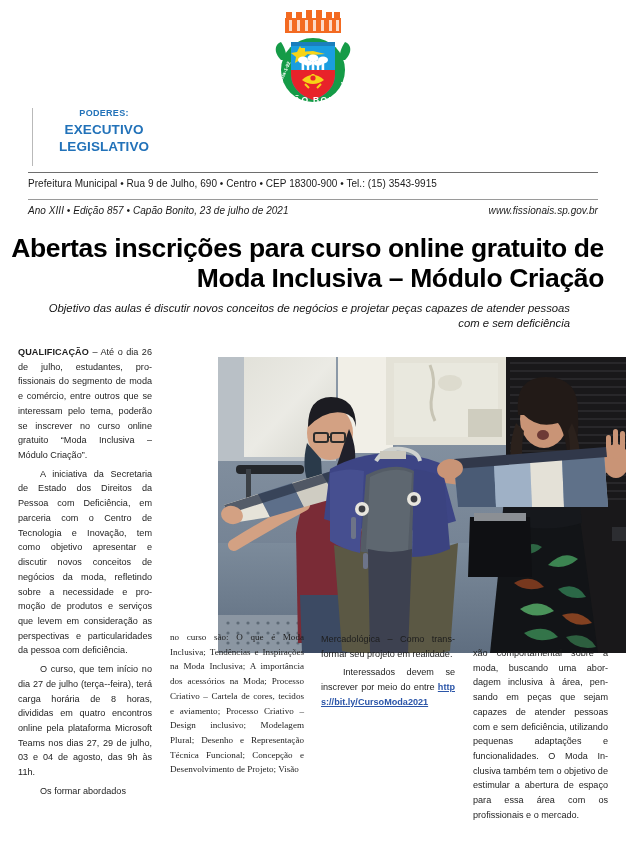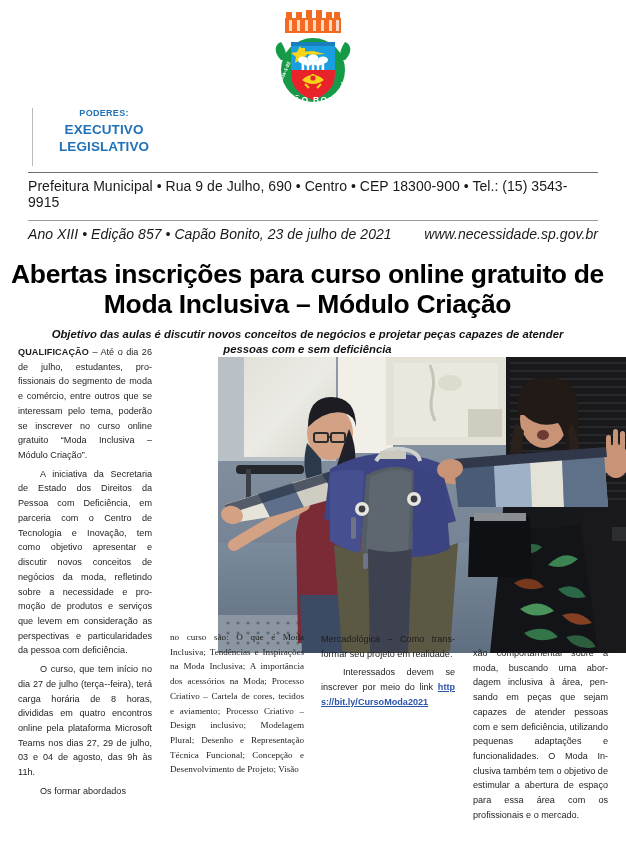--- a/index.html
+++ b/index.html
@@ -110,50 +110,49 @@
     margin: 6px 14px 0 14px;
   }
   .rule.thin {
     border-top: 1px solid #9a9a9a;
   }
 
   .infoline {
     margin: 0 14px;
     padding: 5px 0 4px 0;
     font-family: "Liberation Sans Narrow", "Liberation Sans", sans-serif;
-    font-size: 14px;
+    font-size: 10px;
     letter-spacing: 0.05px;
     color: #1a1a1a;
     display: flex;
     justify-content: space-between;
   }
   .infoline.second { padding: 5px 0 5px 0; font-style: italic; }
 
   
   .headline-block {
     padding: 12px 22px 0 11px;
-    text-align: center;
+    text-align: right;
   }
   .headline {
     font-family: "Liberation Sans", sans-serif;
     font-weight: bold;
     font-size: 26.5px;
     line-height: 1.16;
     letter-spacing: -0.35px;
     color: #000;
     margin: 0;
   }
   .subhead {
     font-family: "Liberation Sans", sans-serif;
     font-style: italic;
     font-size: 11.3px;
     line-height: 1.33;
     color: #141414;
     margin: 7px 34px 0 34px;
-    font-weight: bold;
   }
 
   
   .photo {
     position: absolute;
     left: 178px;
     top: 341px;
     width: 434px;
     height: 296px;
     overflow: hidden;
@@ -275,21 +274,21 @@
       </div>
     </div>
 
     <hr class="rule">
     <div class="infoline">
       <span>Prefeitura Municipal • Rua 9 de Julho, 690 • Centro • CEP 18300-900 • Tel.: (15) 3543-9915</span>
     </div>
     <hr class="rule thin">
     <div class="infoline second">
       <span>Ano XIII • Edição 857 • Capão Bonito, 23 de julho de 2021</span>
-      <span>www.necessidade.sp.gov.br</span>
+      <span>www.fissionais.sp.gov.br</span>
     </div>
   </header>
 
   <section class="headline-block">
     <h1 class="headline">Abertas inscrições para curso online gratuito de Moda Inclusiva – Módulo Criação</h1>
     <p class="subhead">Objetivo das aulas é discutir novos conceitos de negócios e projetar peças capazes de atender pessoas com e sem deficiência</p>
   </section>
 
   <figure class="photo">
     <svg width="434" height="296" viewBox="0 0 434 296">
@@ -498,21 +497,21 @@
       <p>O curso, que tem iní­cio no dia 27 de julho (terça-­-feira), terá carga horária de 8 horas, divididas em quatro encontros online pela plata­forma Microsoft Teams nos dias 27, 29 de julho, 03 e 04 de agosto, das 9h às 11h.</p>
       <p>Os formar abordados</p>
     </div>
 
     <div class="col col2">
       <p class="noindent">no curso são: O que é Moda Inclusiva; Tendências e Ins­pirações na Moda Inclusiva; A importância dos acessórios na Moda; Processo Criativo – Cartela de cores, tecidos e aviamento; Processo Cria­tivo – Design inclusivo; Mo­delagem Plural; Desenho e Representação Técnica Fun­cional; Concepção e Desen­volvimento de Projeto; Visão</p>
     </div>
 
     <div class="col col3">
       <p class="noindent">Mercadológica – Como trans­formar seu projeto em reali­dade.</p>
-      <p><span>Interessados devem se inscrever por meio do link </span><a class="weblink" href="#">https://bit.ly/CursoModa2021</a></p>
+      <p><span>Interessados devem se inscrever por meio do entre </span><a class="weblink" href="#">https://bit.ly/CursoModa2021</a></p>
     </div>
 
     <div class="col col4">
       <p class="noindent">xão comportamental sobre a moda, buscando uma abor­dagem inclusiva à área, pen­sando em peças que sejam capazes de atender pessoas com e sem deficiência, utili­zando pequenas adaptações e funcionalidades. O Moda In­clusiva também tem o objeti­vo de estimular a abertura de espaço para essa área com os profissionais e o mercado.</p>
     </div>
 
   </div>
 
 </div>
 

